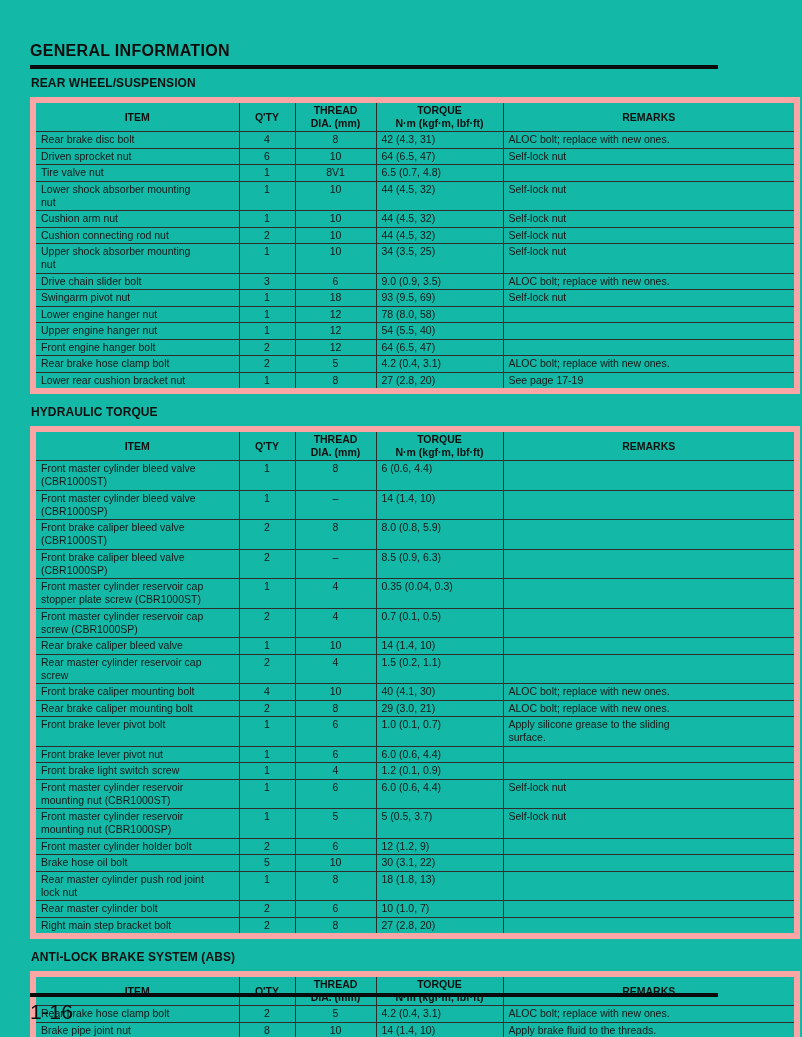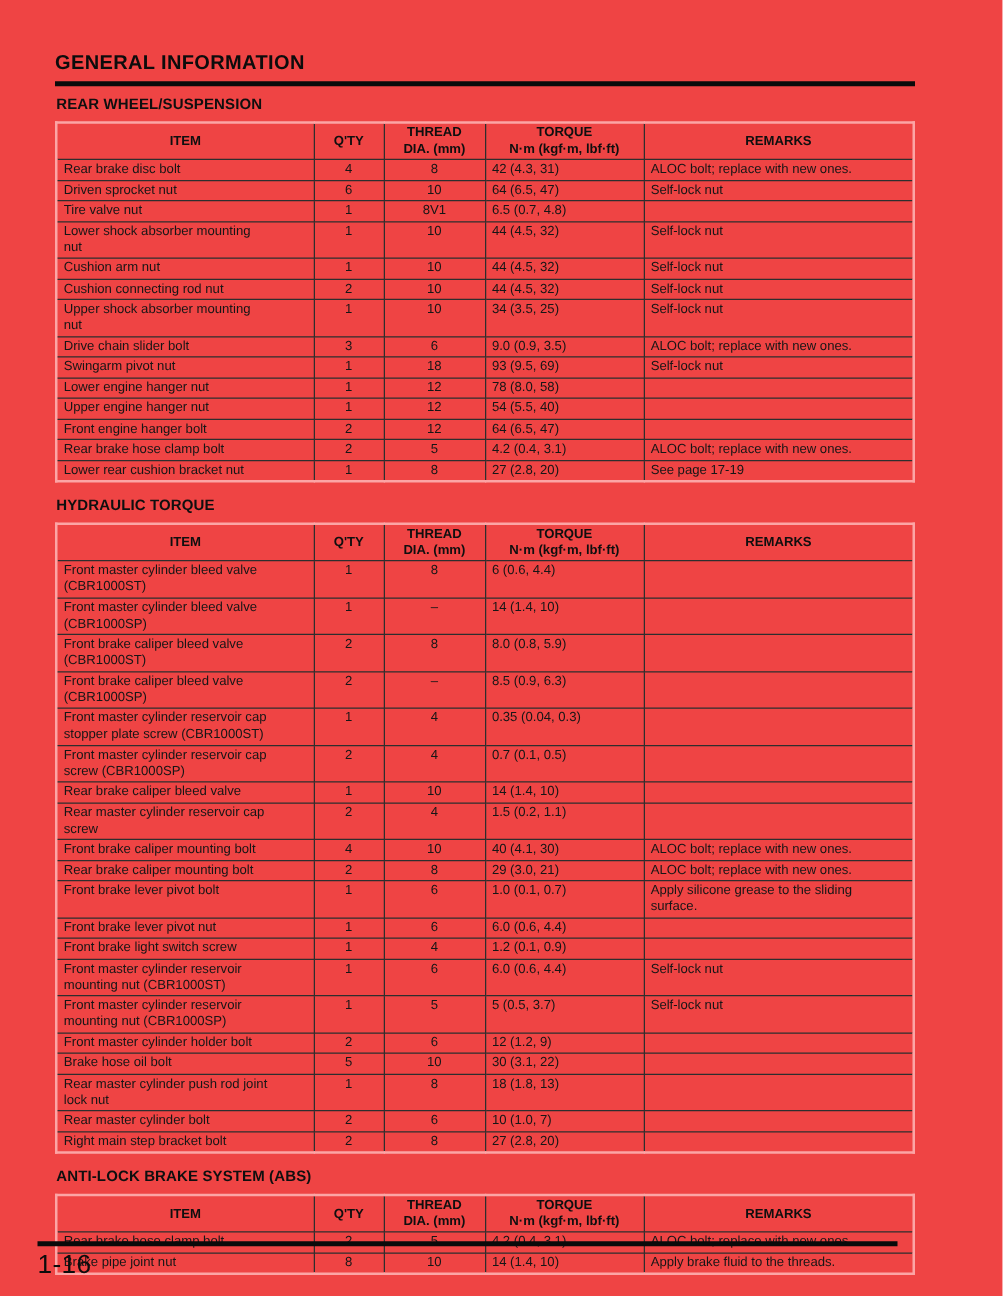--- a/index.html
+++ b/index.html
@@ -4,26 +4,26 @@
 <style>
   html, body {
     margin: 0;
     padding: 0;
     background: #ffffff;
   }
   .page {
     position: relative;
     width: 802px;
     height: 1037px;
-    background: #ef4444;
+    background: #14b8a6;
     font-family: "Liberation Sans", "DejaVu Sans", sans-serif;
     color: #141414;
     overflow: hidden;
     box-sizing: border-box;
-    padding: 42px 0 0 44px;
+    padding: 42px 0 0 30px;
   }
   .content {
     width: 688px;
   }
   h1.page-title {
     margin: 0;
     font-size: 16px;
     font-weight: bold;
     letter-spacing: 0.3px;
     color: #0c0c0c;
@@ -39,22 +39,22 @@
     font-weight: bold;
     color: #0f0f0f;
     letter-spacing: 0.1px;
   }
   section.first h2.section-heading {
     margin-top: 7px;
   }
   table.spec-table {
     border-collapse: collapse;
     table-layout: fixed;
-    width: 688px;
-    border: 2px solid #fca5a5;
+    width: 770px;
+    border: 6px solid #fca5a5;
     font-size: 10.5px;
     line-height: 13px;
   }
   table.spec-table th,
   table.spec-table td {
     border: 1px solid #2e2e2e;
     white-space: pre-line;
     box-sizing: border-box;
   }
   table.spec-table th {

